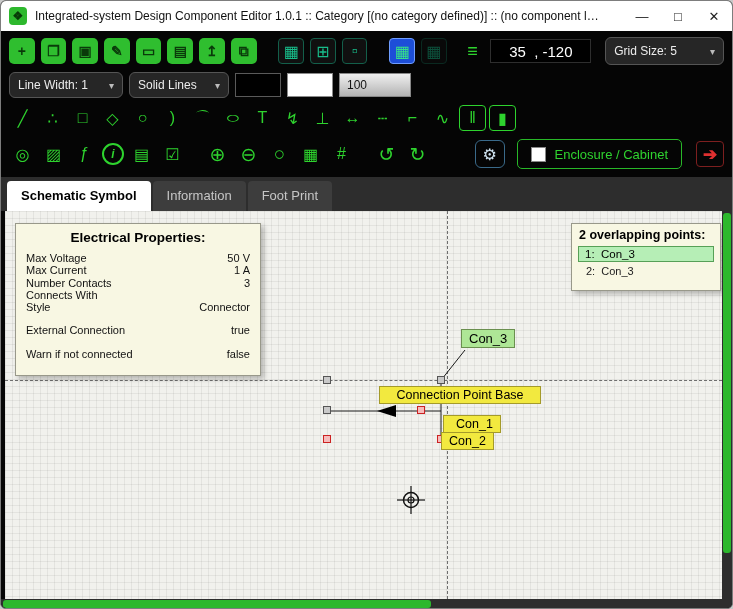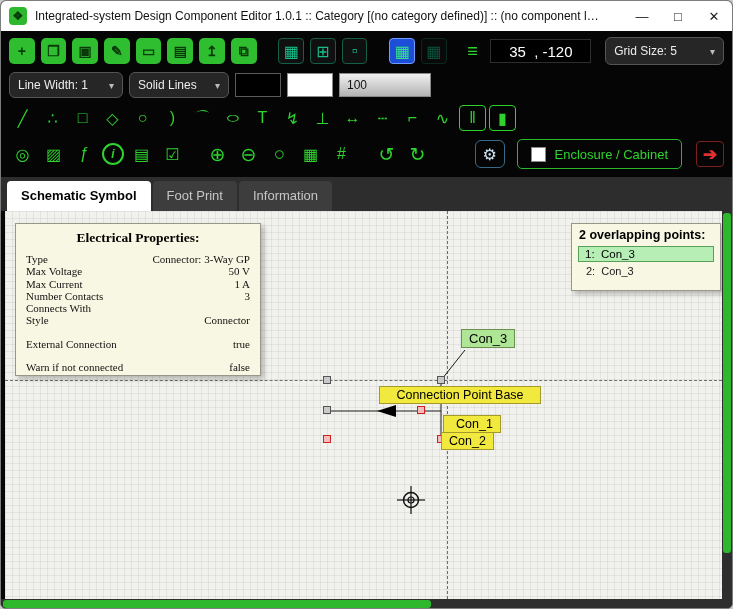--- a/index.html
+++ b/index.html
@@ -36,21 +36,21 @@
             color:#fff; font-size:15px; display:flex; align-items:center; justify-content:center; white-space:pre; }
   .dd { background:#262626; border:1px solid #555; color:#ececec; font-size:12px; height:26px;
         display:flex; align-items:center; justify-content:space-between; padding:0 8px; border-radius:6px; }
   .dd .chev { color:#bbb; font-size:10px; margin-left:8px; }
   .dd-grid { width:120px; height:28px; margin-left:8px; }
   .dd-lw { width:114px; }
   .dd-ls { width:100px; }
   .swatch { width:46px; height:24px; border:1px solid #8a8a8a; }
   .swatch.black { background:#000; border-color:#5a5a5a; }
   .swatch.white { background:#fff; }
-  .numfield { width:92px; height:24px; background:linear-gradient(#f0f0f0,#b3b3b3); border:1px solid #888;
+  .numfield { width:72px; height:24px; background:linear-gradient(#f0f0f0,#b3b3b3); border:1px solid #888;
               color:#111; font-size:12px; display:flex; align-items:center; padding:0 7px; }
 
   .dicon { width:27px; height:26px; color:#2ed32e; font-size:16px; display:flex; align-items:center;
            justify-content:center; }
   .dicon.boxed { border:1px solid #2ed32e; border-radius:4px; }
   .dicon.ellipse span { display:inline-block; transform:scaleX(1.6); }
   .dicon.circled { width:22px; height:22px; border:2px solid #2ed32e; border-radius:50%;
                    font-size:12px; font-style:italic; font-weight:bold; }
   .dicon.big { font-size:19px; }
   .gap-s { width:10px; }
@@ -73,21 +73,21 @@
   .canvas { position:absolute; top:210px; left:4px; width:717px; height:388px; background:#f1f1ed;
             background-image:
               linear-gradient(rgba(0,0,0,0.06) 1px, transparent 1px),
               linear-gradient(90deg, rgba(0,0,0,0.06) 1px, transparent 1px);
             background-size:7px 7px; overflow:hidden; }
   .axis-v { position:absolute; left:442px; top:0; bottom:0; width:0; border-left:1px dashed #6e6e6e; }
   .axis-h { position:absolute; top:169px; left:0; right:0; height:0; border-top:1px dashed #6e6e6e; }
   .symbol-svg { position:absolute; left:0; top:0; }
 
   .panel { position:absolute; background:#f8f7e3; border:1px solid #98988a; box-shadow:3px 3px 5px rgba(0,0,0,.25); }
-  .props { left:10px; top:12px; width:246px; height:153px;font-family:Liberation Serif, serif; }
+  .props { left:10px; top:12px; width:246px; height:153px; }
   .props-title { text-align:center; font-size:13.5px; font-weight:bold; margin-top:6px; color:#000; }
   .prow { display:flex; justify-content:space-between; padding:0 10px; font-size:11px; line-height:12.3px; color:#111; }
   .prow.gap { margin-top:11px; }
   .props-rows { margin-top:7px; }
 
   .overlap { left:566px; top:12px; width:150px; height:68px; }
   .ov-title { font-size:12.5px; font-weight:bold; padding:4px 7px 2px; color:#000; }
   .ov-item1 { margin:2px 6px 3px; background:#b6eeb6; border:1px solid #57a057; font-size:11.5px;
               padding:1px 6px; color:#000; white-space:pre; }
   .ov-item2 { font-size:11px; padding:0 14px; color:#222; white-space:pre; }
@@ -199,22 +199,22 @@
       <div class="enclosure">
         <div class="cb"></div>
         <div class="lab">Enclosure / Cabinet</div>
       </div>
       <div class="exit-btn">➔</div>
     </div>
   </div>
 
   <div class="tabbar">
     <div class="tab active">Schematic Symbol</div>
+    <div class="tab">Information</div>
     <div class="tab">Foot Print</div>
-    <div class="tab">Information</div>
   </div>
 
   <div class="canvas">
     <div class="axis-v"></div>
     <div class="axis-h"></div>
 
     <svg class="symbol-svg" width="717" height="388" viewBox="0 0 717 388">
       <line x1="326" y1="200" x2="436" y2="200" stroke="#1a1a1a" stroke-width="1"></line>
       <line x1="436" y1="170" x2="436" y2="228" stroke="#1a1a1a" stroke-width="1"></line>
       <line x1="460" y1="139" x2="437" y2="168" stroke="#1a1a1a" stroke-width="1"></line>
@@ -230,24 +230,20 @@
         <line x1="406" y1="275" x2="406" y2="303" stroke="#111" stroke-width="1.2"></line>
         <circle cx="406" cy="289" r="7.5" fill="none" stroke="#111" stroke-width="1.5"></circle>
         <circle cx="406" cy="289" r="3" fill="none" stroke="#111" stroke-width="1.2"></circle>
       </g>
     </svg>
 
     <div class="panel props">
       <div class="props-title">Electrical Properties:</div>
       <div class="props-rows">
         <div class="prow">
-            <span>Type</span>
-            <span>Connector: 3-Way GP</span>
-          </div>
-        <div class="prow">
             <span>Max Voltage</span>
             <span>50 V</span>
           </div>
         <div class="prow">
             <span>Max Current</span>
             <span>1 A</span>
           </div>
         <div class="prow">
             <span>Number Contacts</span>
             <span>3</span>

